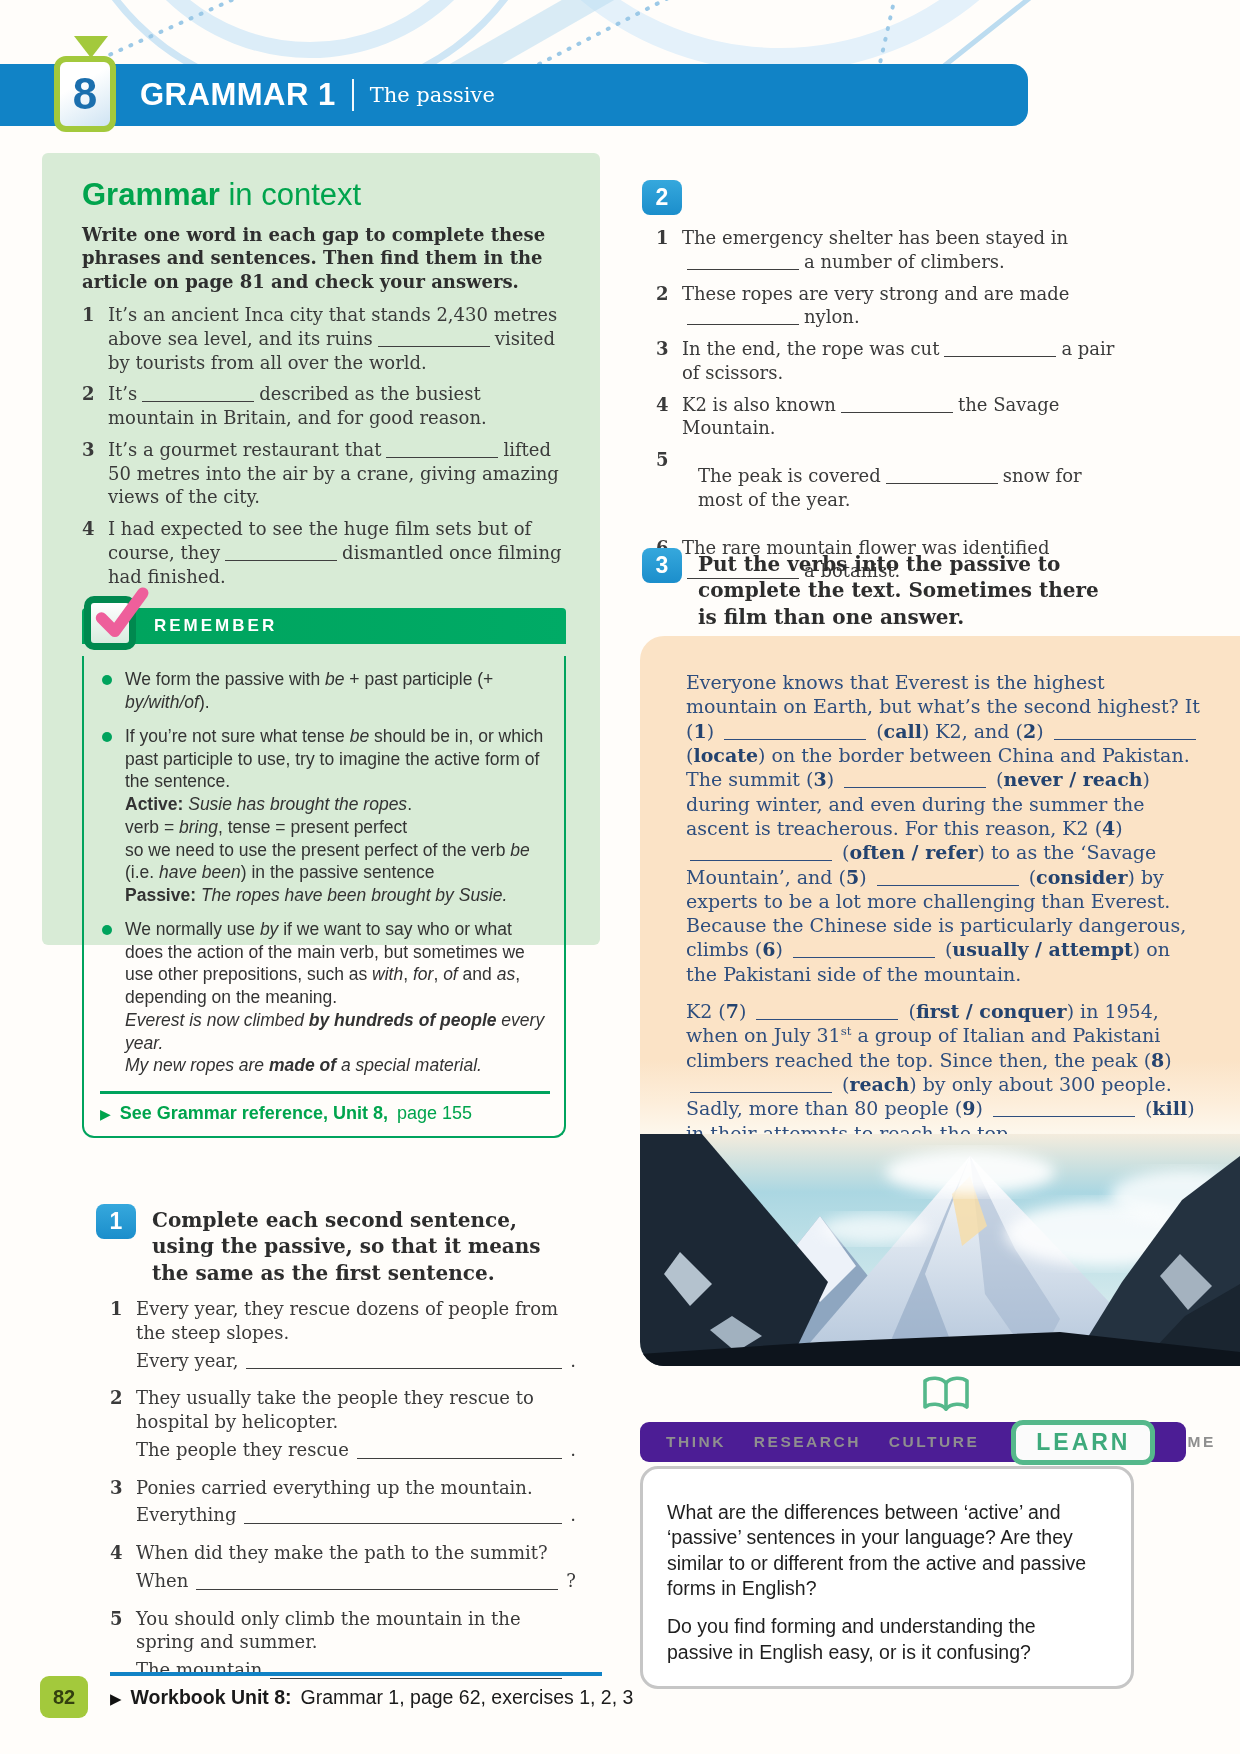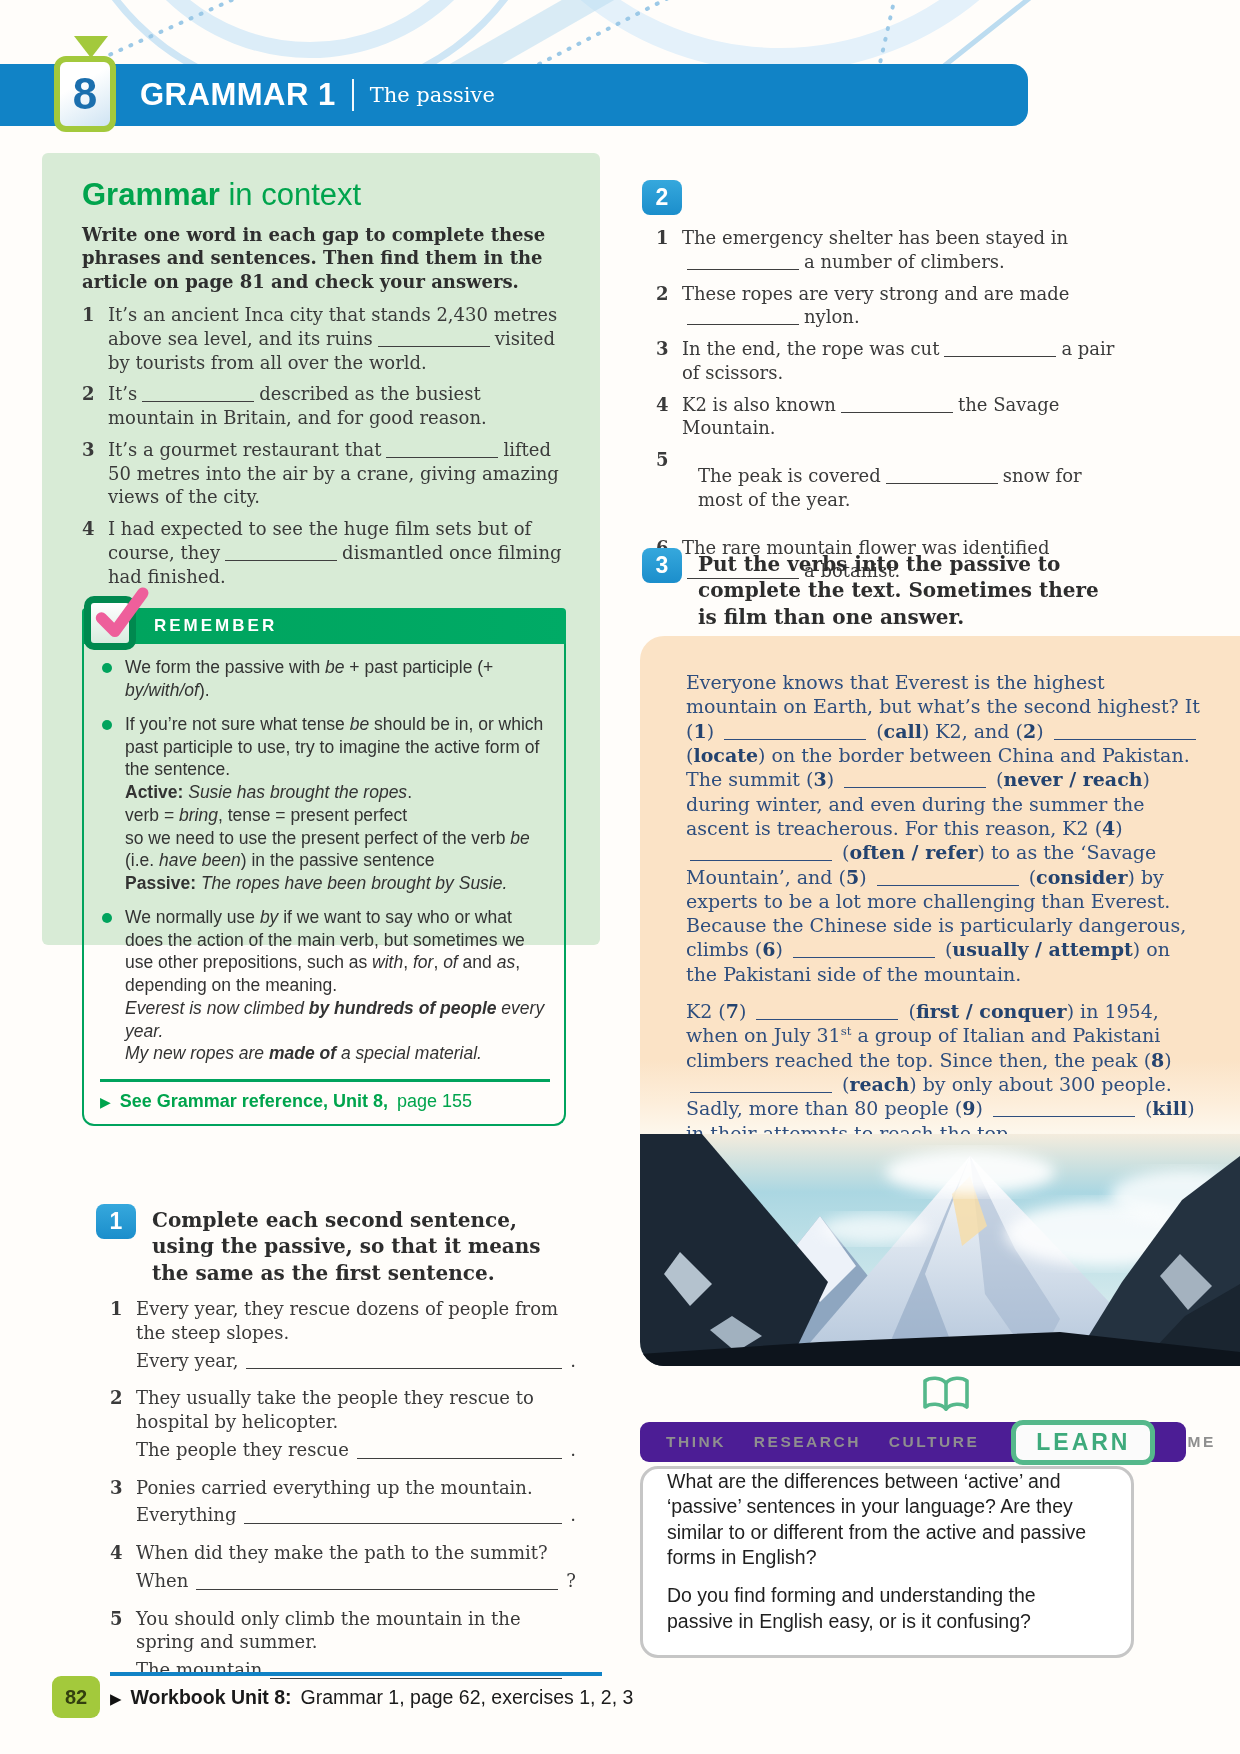--- a/index.html
+++ b/index.html
@@ -34,21 +34,21 @@
   .q-body{flex:1;}
   .gap{display:inline-block;width:112px;height:11px;border-bottom:1.7px solid #3f3f3f;margin:0 5px;transform:translateY(2px);}
 
   
   .remember{margin-top:20px;position:relative;}
   .rem-head{position:relative;height:36px;background:linear-gradient(90deg,#00a35d,#00ab66);border-radius:4px 4px 0 0;
     display:flex;align-items:center;padding-left:72px;color:#fff;font-weight:bold;font-size:17px;letter-spacing:3px;}
   .check-box{position:absolute;left:2px;top:-12px;width:38px;height:40px;background:linear-gradient(180deg,#ffffff,#d9ecdf);
     border:7px solid #00894f;border-radius:10px;}
   .check-svg{position:absolute;left:-4px;top:-16px;width:62px;height:62px;overflow:visible;}
-  .rem-body{border:2.5px solid #00a35d;border-top:none;border-radius:0 0 12px 12px;padding:12px 12px 12px 14px;}
+  .rem-body{border:2.5px solid #00a35d;border-top:none;border-radius:0 0 12px 12px;padding:12px 12px 12px 14px;margin-top:12px;}
   .bullet-row{display:flex;margin-bottom:11px;font-size:17.5px;color:#333;line-height:1.3;}
   .bullet-dot{flex:none;width:10px;height:10px;border-radius:50%;background:#00a35d;margin:7px 13px 0 4px;}
   .seg-i{font-style:italic;}
   .seg-b{font-weight:bold;}
   .seg-bi{font-weight:bold;font-style:italic;}
   .ref-divider{height:2.5px;background:#00a35d;margin:14px 2px 9px 2px;}
   .ref-line{display:flex;align-items:baseline;gap:9px;font-size:18px;color:#00a44d;padding-left:2px;}
   .ref-line .tri{font-size:14px;color:#00a44d;}
   .ref-line .rb{font-weight:bold;}
 
@@ -81,25 +81,25 @@
   .book-icon{position:absolute;left:920px;top:1374px;}
   .think-bar{position:absolute;left:640px;top:1422px;width:546px;height:40px;border-radius:9px;background:#4c1d95;
     display:flex;align-items:center;padding-left:26px;box-sizing:border-box;
     font-weight:bold;font-size:15.5px;letter-spacing:2.5px;color:#8f8f8f;}
   .tb-sep{width:2px;height:16px;background:#b0b0b0;margin:0 14px;}
   .learn-badge{margin:-8px 4px;background:#fbfbfb;border:5px solid #55b88b;border-radius:12px;
     padding:4px 20px;color:#3eaa7c;font-size:23px;letter-spacing:3px;font-weight:bold;position:relative;z-index:2;}
 
   
   .discussion{position:absolute;left:640px;top:1466px;width:494px;box-sizing:border-box;background:#fff;
-    border:3px solid #c6c6c6;border-radius:18px;padding:0 24px 8px 24px;font-size:19.5px;color:#1f1f1f;line-height:1.3;}
+    border:3px solid #c6c6c6;border-radius:18px;padding:31px 24px 8px 24px;font-size:19.5px;color:#1f1f1f;line-height:1.3;}
   .discussion p{margin:0 0 13px 0;}
 
   
-  .page-num{position:absolute;left:52px;top:1676px;width:48px;height:42px;background:#a3c93c;border-radius:9px;
+  .page-num{position:absolute;left:40px;top:1676px;width:48px;height:42px;background:#a3c93c;border-radius:9px;
     display:flex;align-items:center;justify-content:center;font-weight:bold;font-size:20px;color:#33400f;}
   .wb-line{position:absolute;left:110px;top:1672px;width:492px;height:4px;background:#1183c6;}
   .wb-text{position:absolute;left:110px;top:1686px;display:flex;align-items:baseline;gap:9px;font-size:19.5px;color:#1a1a1a;}
   .wb-text .tri{font-size:15px;color:#111;}
   .wb-text .wbb{font-weight:bold;}
 </style>
 </head>
 <body>
 
 <div class="page">

